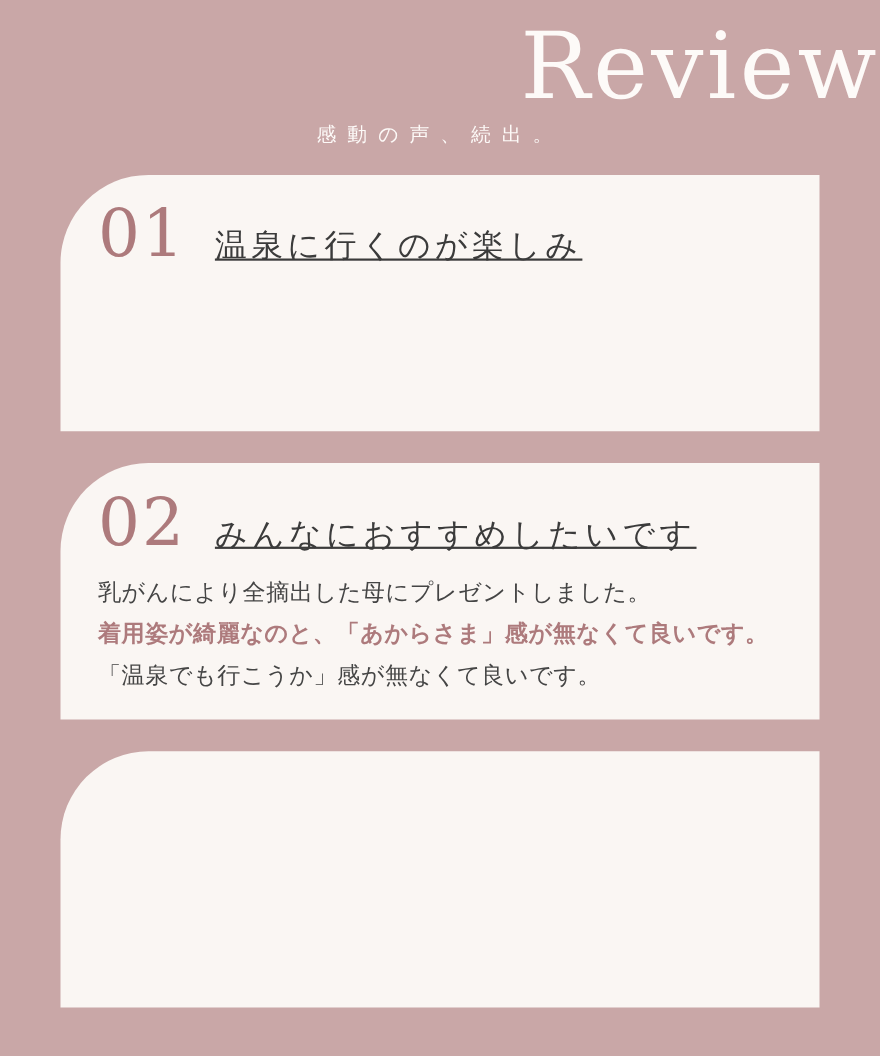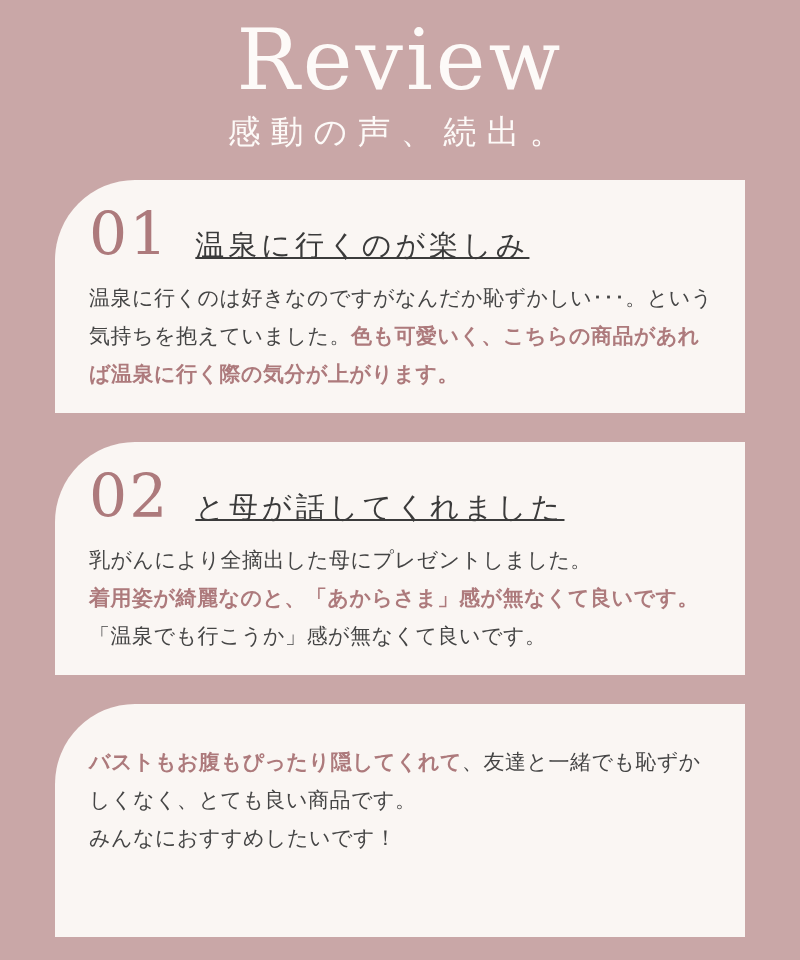--- a/index.html
+++ b/index.html
@@ -17,24 +17,25 @@
     text-align: center;
     padding-top: 16px;
   }
   .hero-title {
     font-family: "DejaVu Serif", "Liberation Serif", serif;
     font-weight: normal;
     font-size: 84px;
     line-height: 1.05;
     letter-spacing: 3px;
     color: var(--header-text, #fdfaf8);
+    text-align: right;
   }
   .hero-subtitle {
     font-family: Liberation Mono, monospace;
-    font-size: 33px;
+    font-size: 18px;
     letter-spacing: 10px;
     margin-top: 6px;
     color: var(--header-text, #fdfaf8);
   }
   .cards {
     padding: 25px 55px 0 55px;
   }
   .card {
     background: var(--card-bg, #faf6f3);
     border-radius: 80px 0 0 0;
@@ -85,29 +86,27 @@
     <p class="hero-subtitle">感動の声、続出。</p>
   </header>
 
   <main class="cards">
 
     <article class="card">
       <div class="card-head">
         <span class="card-number">01</span>
         <h2 class="card-title">温泉に行くのが楽しみ</h2>
       </div>
-      <p class="card-body"><span class="plain">温泉に行くのは好きなのですがなんだか恥ずかしい･･･。という気持ちを抱えていました。</span><span class="em">色も可愛いく、こちらの商品があれば温泉に行く際の気分が上がります。</span></p>
     </article>
 
     <article class="card">
       <div class="card-head">
         <span class="card-number">02</span>
-        <h2 class="card-title">と母が話してくれました</h2>
+        <h2 class="card-title">みんなにおすすめしたいです</h2>
       </div>
       <p class="card-body"><span class="plain">乳がんにより全摘出した母にプレゼントしました。</span><br><span class="em">着用姿が綺麗なのと、「あからさま」感が無なくて良いです。</span><br><span class="plain">「温泉でも行こうか」感が無なくて良いです。</span></p>
     </article>
 
     <article class="card">
-      <p class="card-body"><span class="em">バストもお腹もぴったり隠してくれて</span><span class="plain">、友達と一緒でも恥ずかしくなく、とても良い商品です。</span><br><span class="plain">みんなにおすすめしたいです！</span></p>
     </article>
 
   </main>
 </div>
 
 </body></html>

